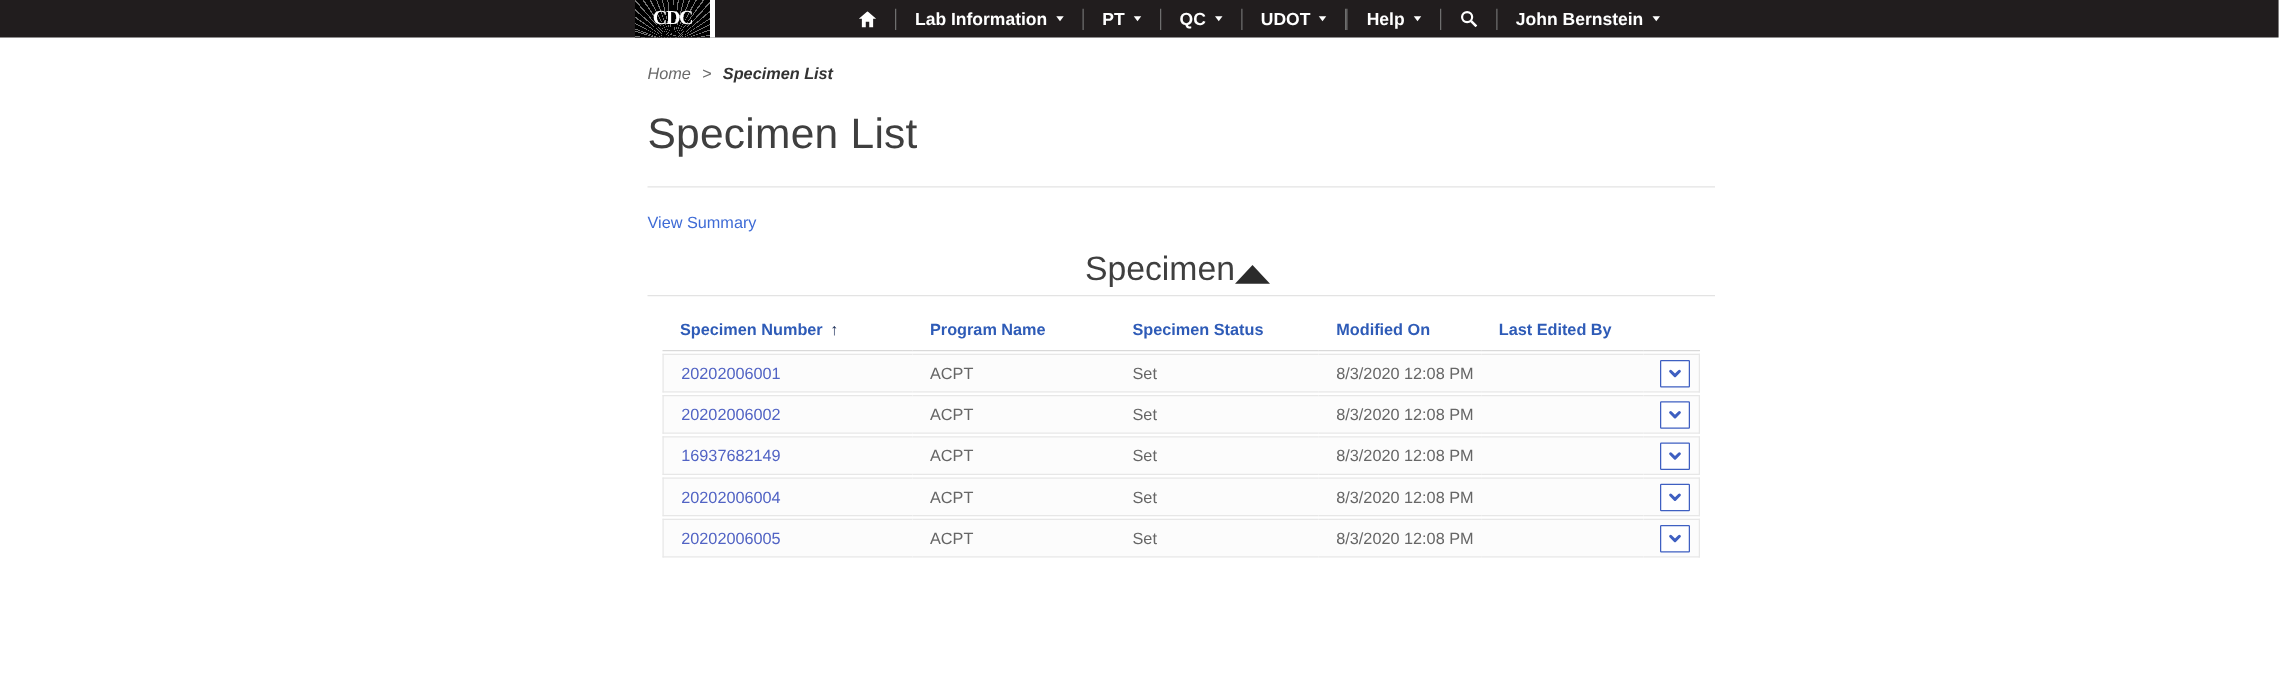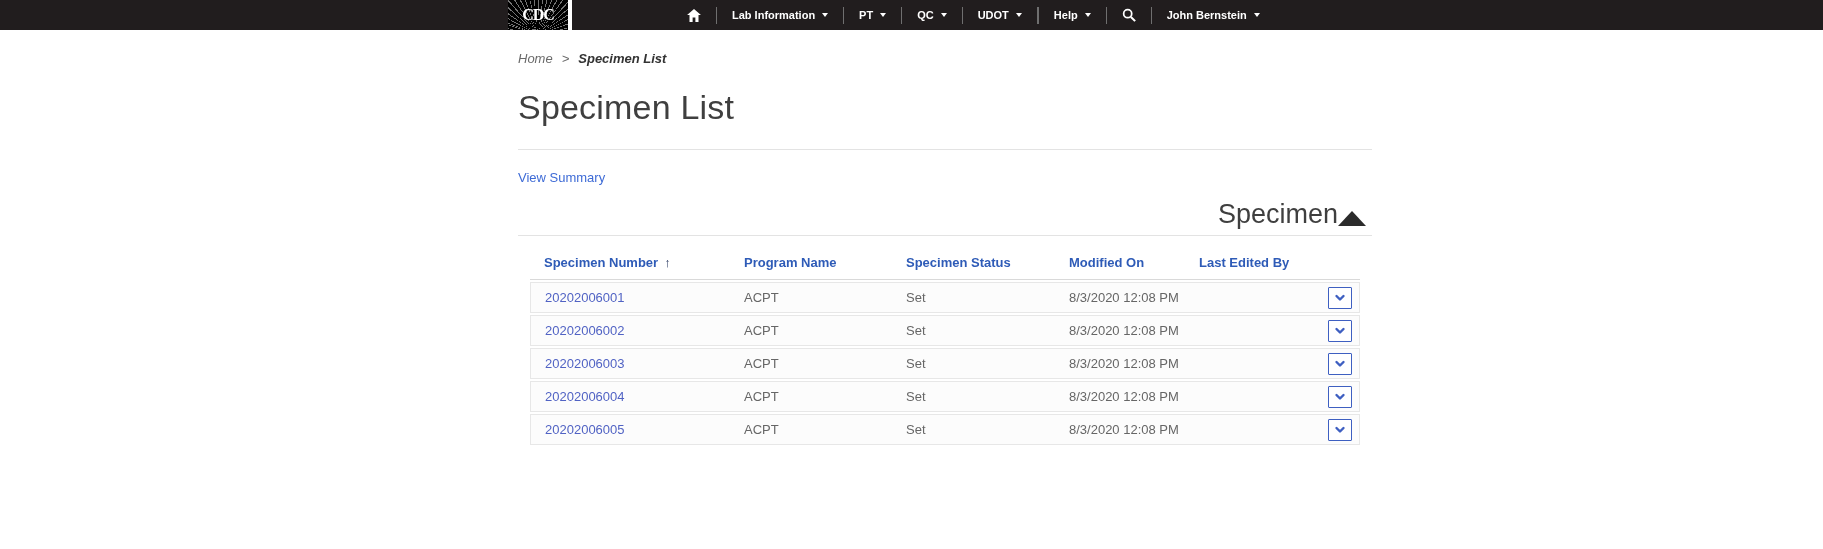--- a/index.html
+++ b/index.html
@@ -33,21 +33,21 @@
     font-weight: 700; font-size: 16px; color: #ffffff;
     letter-spacing: -1px;
   }
   .cdc-bar { width: 4px; height: 30px; background: #ffffff; flex: 0 0 auto; }
   .nav-menu {
     display: flex; align-items: center;
     margin-left: 100px; height: 100%;
   }
   .nav-item {
     display: flex; align-items: center;
-    color: #ffffff; font-size: 11px; font-weight: 700;
+    color: #ffffff; font-size: 14px; font-weight: 700;
     padding: 0 15px; height: 100%;
     text-decoration: none; cursor: pointer; white-space: nowrap;
   }
   .nav-item .caret {
     width: 0; height: 0; margin-left: 7px;
     border-left: 3.5px solid transparent;
     border-right: 3.5px solid transparent;
     border-top: 4px solid #ffffff;
   }
   .nav-sep { width: 1px; height: 17px; background: #6f6f6f; flex: 0 0 auto; }
@@ -69,21 +69,21 @@
     letter-spacing: 0.2px; line-height: 1.2;
   }
   .rule { border: 0; border-top: 1px solid #e3e3e3; margin-top: 21px; }
 
   .view-summary {
     display: inline-block; margin-top: 20px;
     font-size: 13px; color: #3e6bd6; text-decoration: none; cursor: pointer;
   }
 
   .section-header {
-    display: flex; justify-content: flex-end; align-items: flex-end;
+    display: flex; justify-content: center; align-items: flex-end;
     margin-top: 12px;
     border-bottom: 1px solid #e3e3e3;
     padding-bottom: 5px;
   }
   .section-title {
     font-size: 27px; font-weight: 300; color: #3f3f3f; line-height: 1.2;
   }
   .collapse-btn {
     background: none; border: none; cursor: pointer;
     padding: 0; margin: 0 6px 4px 0; line-height: 0;
@@ -259,21 +259,21 @@
         <td>Set</td>
         <td>8/3/2020 12:08 PM</td>
         <td></td>
         <td class="c-actions"><button class="row-menu-btn">
               <span><svg width="12" height="12" viewBox="0 0 12 12">
                   <path d="M2.5 4 L6 7.5 L9.5 4" fill="none" stroke="#3e5fc1" stroke-width="2.4" stroke-linecap="round" stroke-linejoin="round"></path>
                 </svg></span>
             </button></td>
       </tr>
       <tr class="data-row">
-        <td><a>20202006003</a></td>
+        <td><a>16937682149</a></td>
         <td>ACPT</td>
         <td>Set</td>
         <td>8/3/2020 12:08 PM</td>
         <td></td>
         <td class="c-actions"><button class="row-menu-btn">
               <span><svg width="12" height="12" viewBox="0 0 12 12">
                   <path d="M2.5 4 L6 7.5 L9.5 4" fill="none" stroke="#3e5fc1" stroke-width="2.4" stroke-linecap="round" stroke-linejoin="round"></path>
                 </svg></span>
             </button></td>
       </tr>

